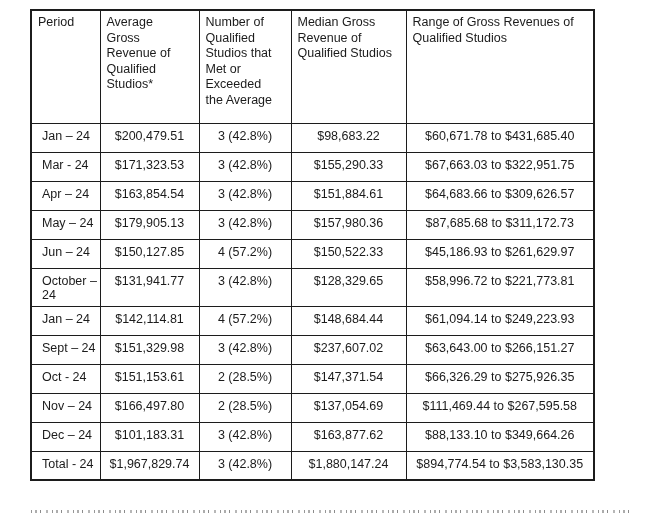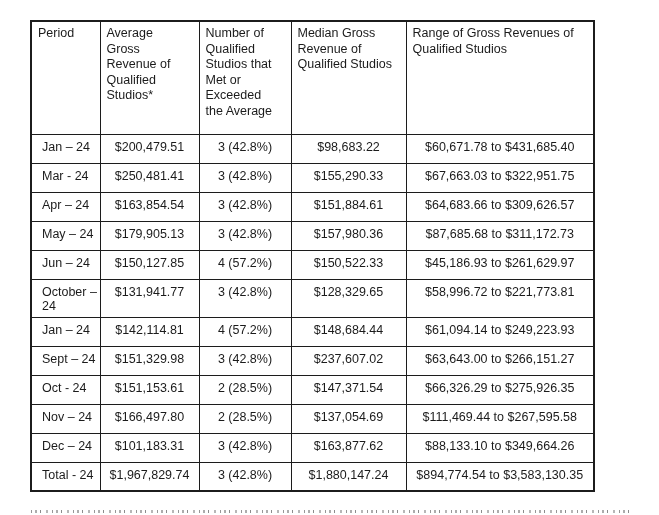--- a/index.html
+++ b/index.html
@@ -5,21 +5,21 @@
   html,body{margin:0;padding:0;background:#ffffff;}
   .page{
     position:relative;
     width:659px;height:515px;
     background:#ffffff;
     font-family:"Liberation Sans","DejaVu Sans",sans-serif;
     color:#1b1b1b;
     overflow:hidden;
   }
   table.revenue{
-    position:absolute;left:30px;top:20px;
+    position:absolute;left:30px;top:9px;
     border-collapse:collapse;
     table-layout:fixed;
     width:563px;
     border:2px solid #1c1c1c;
   }
   .revenue th,.revenue td{
     border:1px solid #1c1c1c;
     font-size:12.5px;
     vertical-align:top;
     overflow:hidden;
@@ -86,21 +86,21 @@
     <tbody>
       <tr>
         <td class="period">Jan – 24</td>
         <td>$200,479.51</td>
         <td>3 (42.8%)</td>
         <td>$98,683.22</td>
         <td>$60,671.78 to $431,685.40</td>
       </tr>
       <tr>
         <td class="period">Mar - 24</td>
-        <td>$250,481.41</td>
+        <td>$171,323.53</td>
         <td>3 (42.8%)</td>
         <td>$155,290.33</td>
         <td>$67,663.03 to $322,951.75</td>
       </tr>
       <tr>
         <td class="period">Apr – 24</td>
         <td>$163,854.54</td>
         <td>3 (42.8%)</td>
         <td>$151,884.61</td>
         <td>$64,683.66 to $309,626.57</td>

